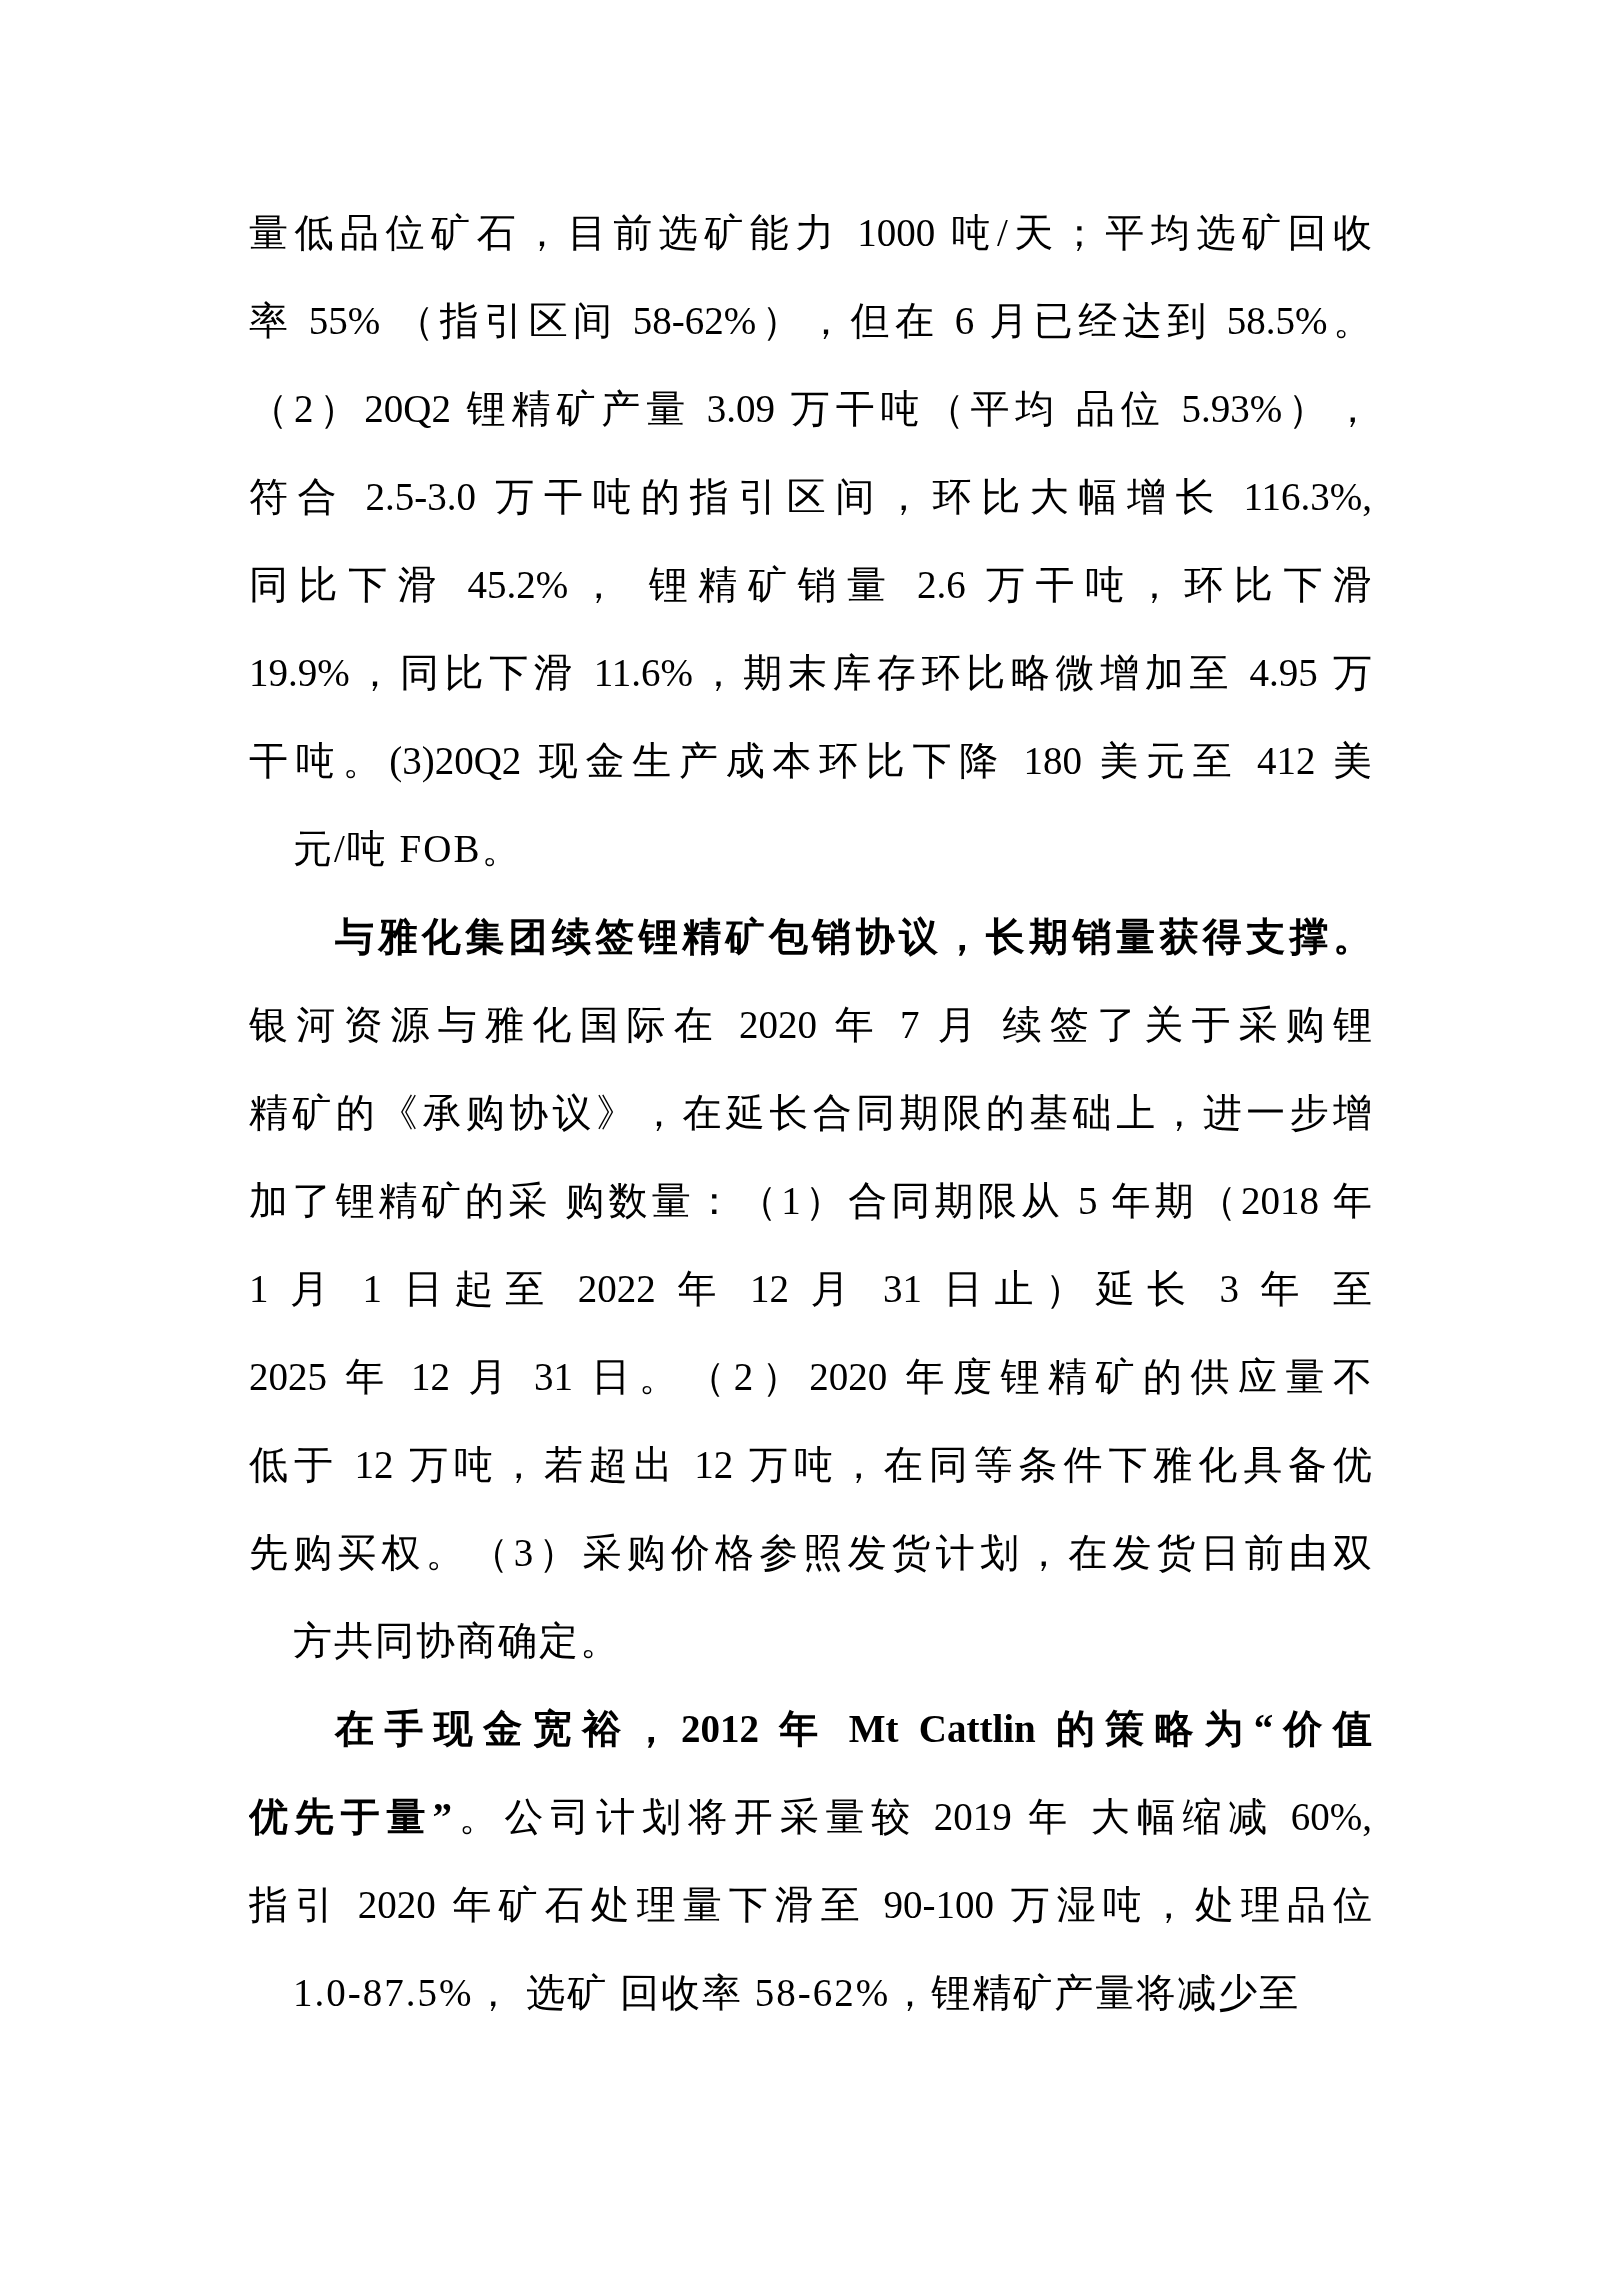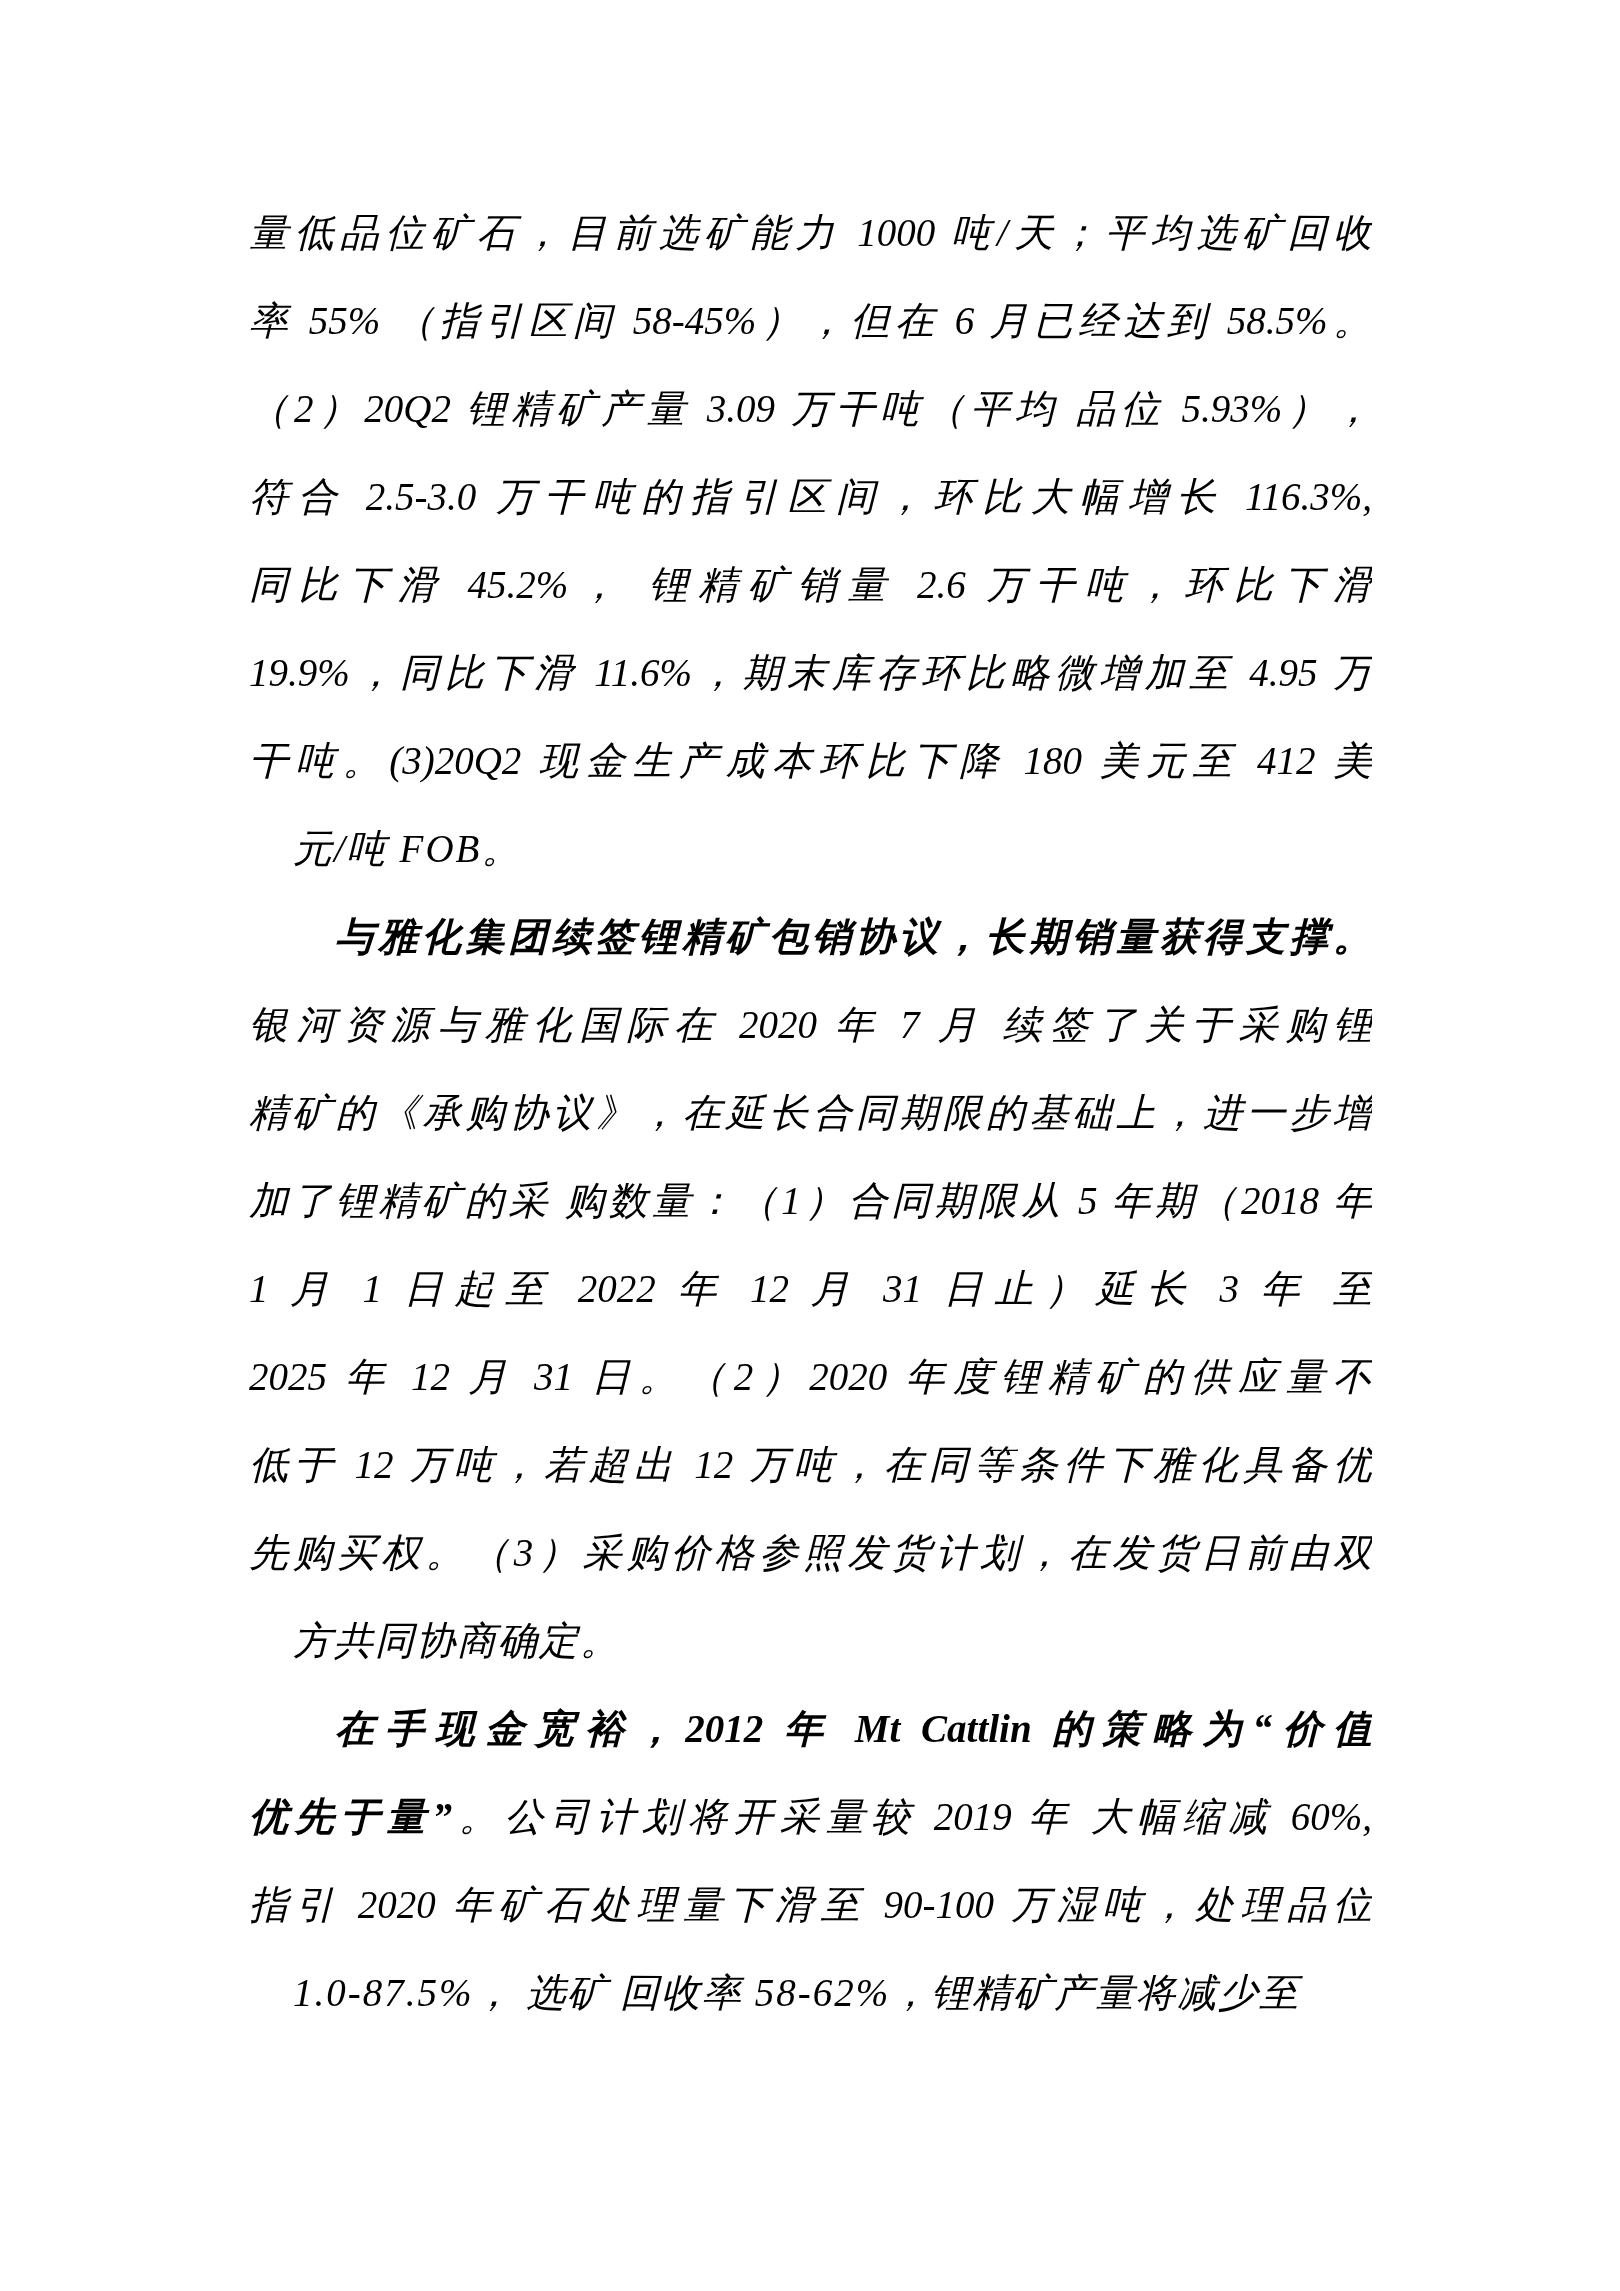--- a/index.html
+++ b/index.html
@@ -15,21 +15,20 @@
   .page {
     position: absolute;
     inset: 0;
     background: #ffffff;
   }
   .text-block {
     position: absolute;
     left: 249px;
     top: 189px;
     width: 1123px;
-    font-style: italic;
   }
   .paragraph { margin: 0; padding: 0; }
   .line {
     height: 88px;
     line-height: 88px;
     font-size: 39px;
     text-align: justify;
     text-align-last: justify;
     overflow: hidden;
     white-space: normal;
@@ -44,21 +43,21 @@
   .seg { }
   .seg.bold { font-weight: bold; }
 </style>
 </head>
 <body>
 
 <div class="page">
   <div class="text-block">
       <div class="paragraph">
         <div class="line"><span class="seg">量低品位矿石，目前选矿能力 1000 吨/天；平均选矿回收</span></div>
-        <div class="line"><span class="seg">率 55% （指引区间 58-45%），但在 6 月已经达到 58.5%。</span></div>
+        <div class="line"><span class="seg">率 55% （指引区间 58-62%），但在 6 月已经达到 58.5%。</span></div>
         <div class="line"><span class="seg">（2）20Q2 锂精矿产量 3.09 万干吨（平均 品位 5.93%），</span></div>
         <div class="line"><span class="seg">符合 2.5‐3.0 万干吨的指引区间，环比大幅增长 116.3%,</span></div>
         <div class="line"><span class="seg">同比下滑 45.2%， 锂精矿销量 2.6 万干吨，环比下滑</span></div>
         <div class="line"><span class="seg">19.9%，同比下滑 11.6%，期末库存环比略微增加至 4.95 万</span></div>
         <div class="line"><span class="seg">干吨。(3)20Q2 现金生产成本环比下降 180 美元至 412 美</span></div>
         <div class="line left"><span class="seg">元/吨 FOB。</span></div>
       </div>
       <div class="paragraph">
         <div class="line indent"><span class="seg bold">与雅化集团续签锂精矿包销协议，长期销量获得支撑。</span></div>
         <div class="line"><span class="seg">银河资源与雅化国际在 2020 年 7 月 续签了关于采购锂</span></div>

